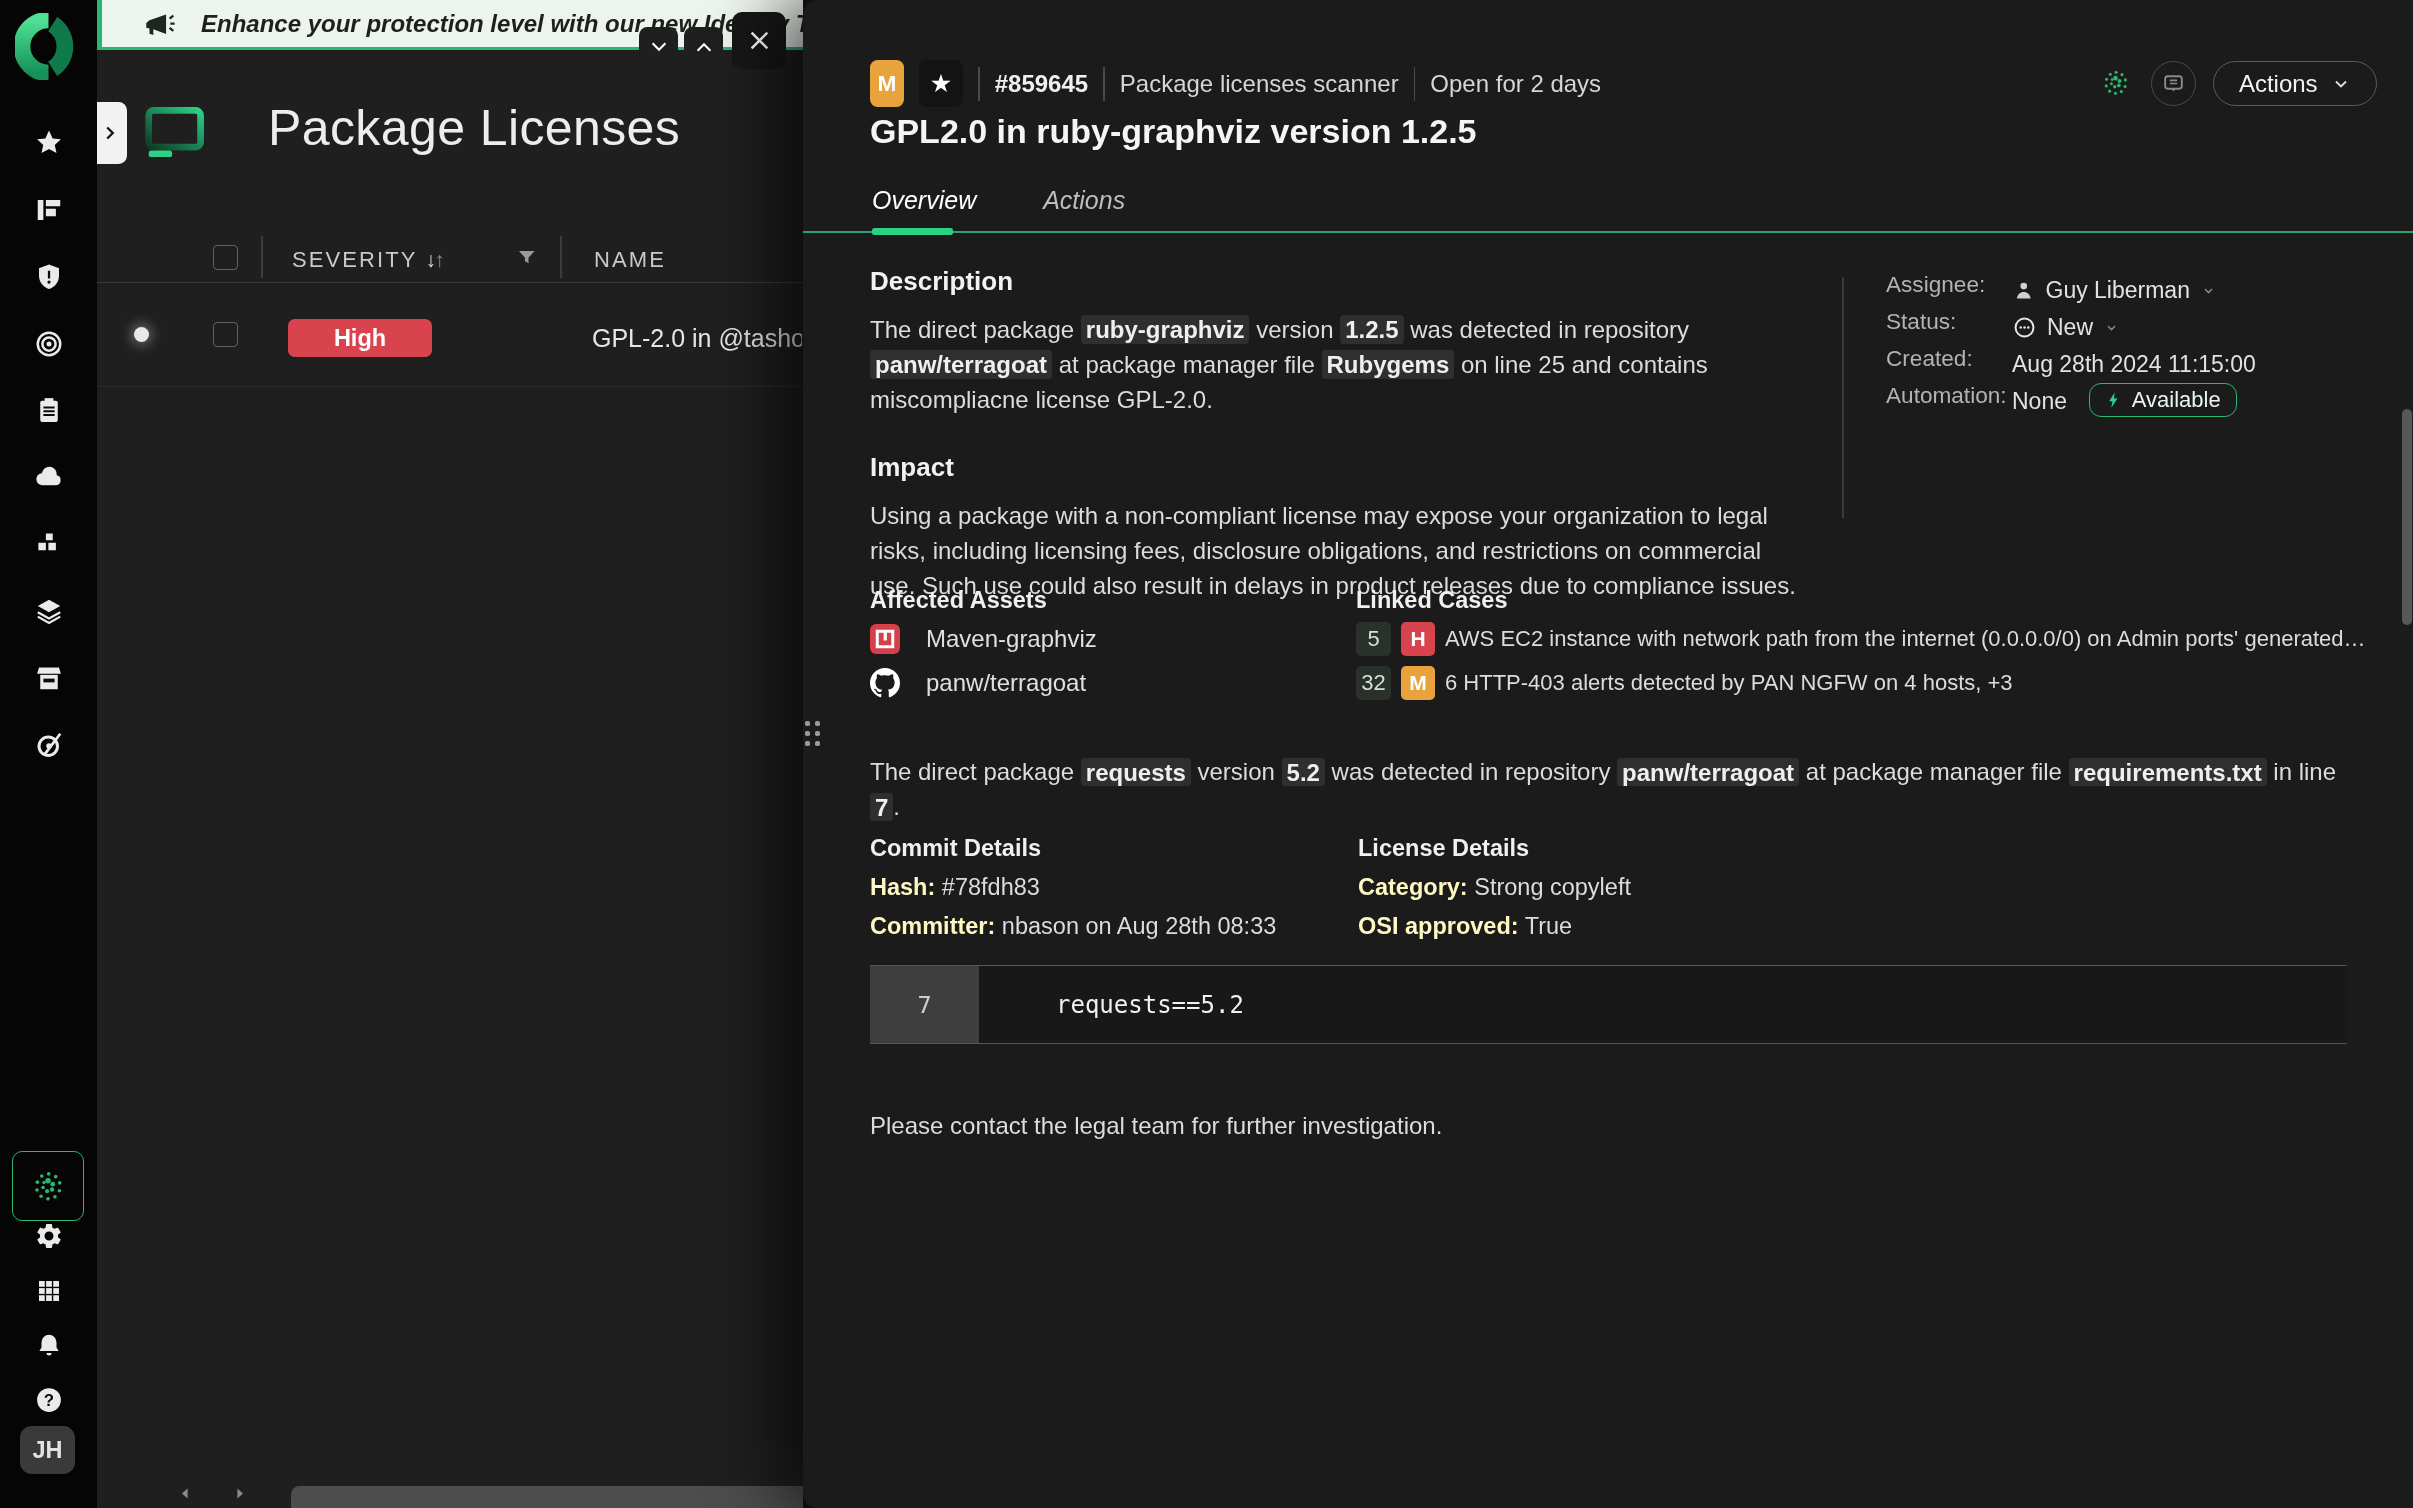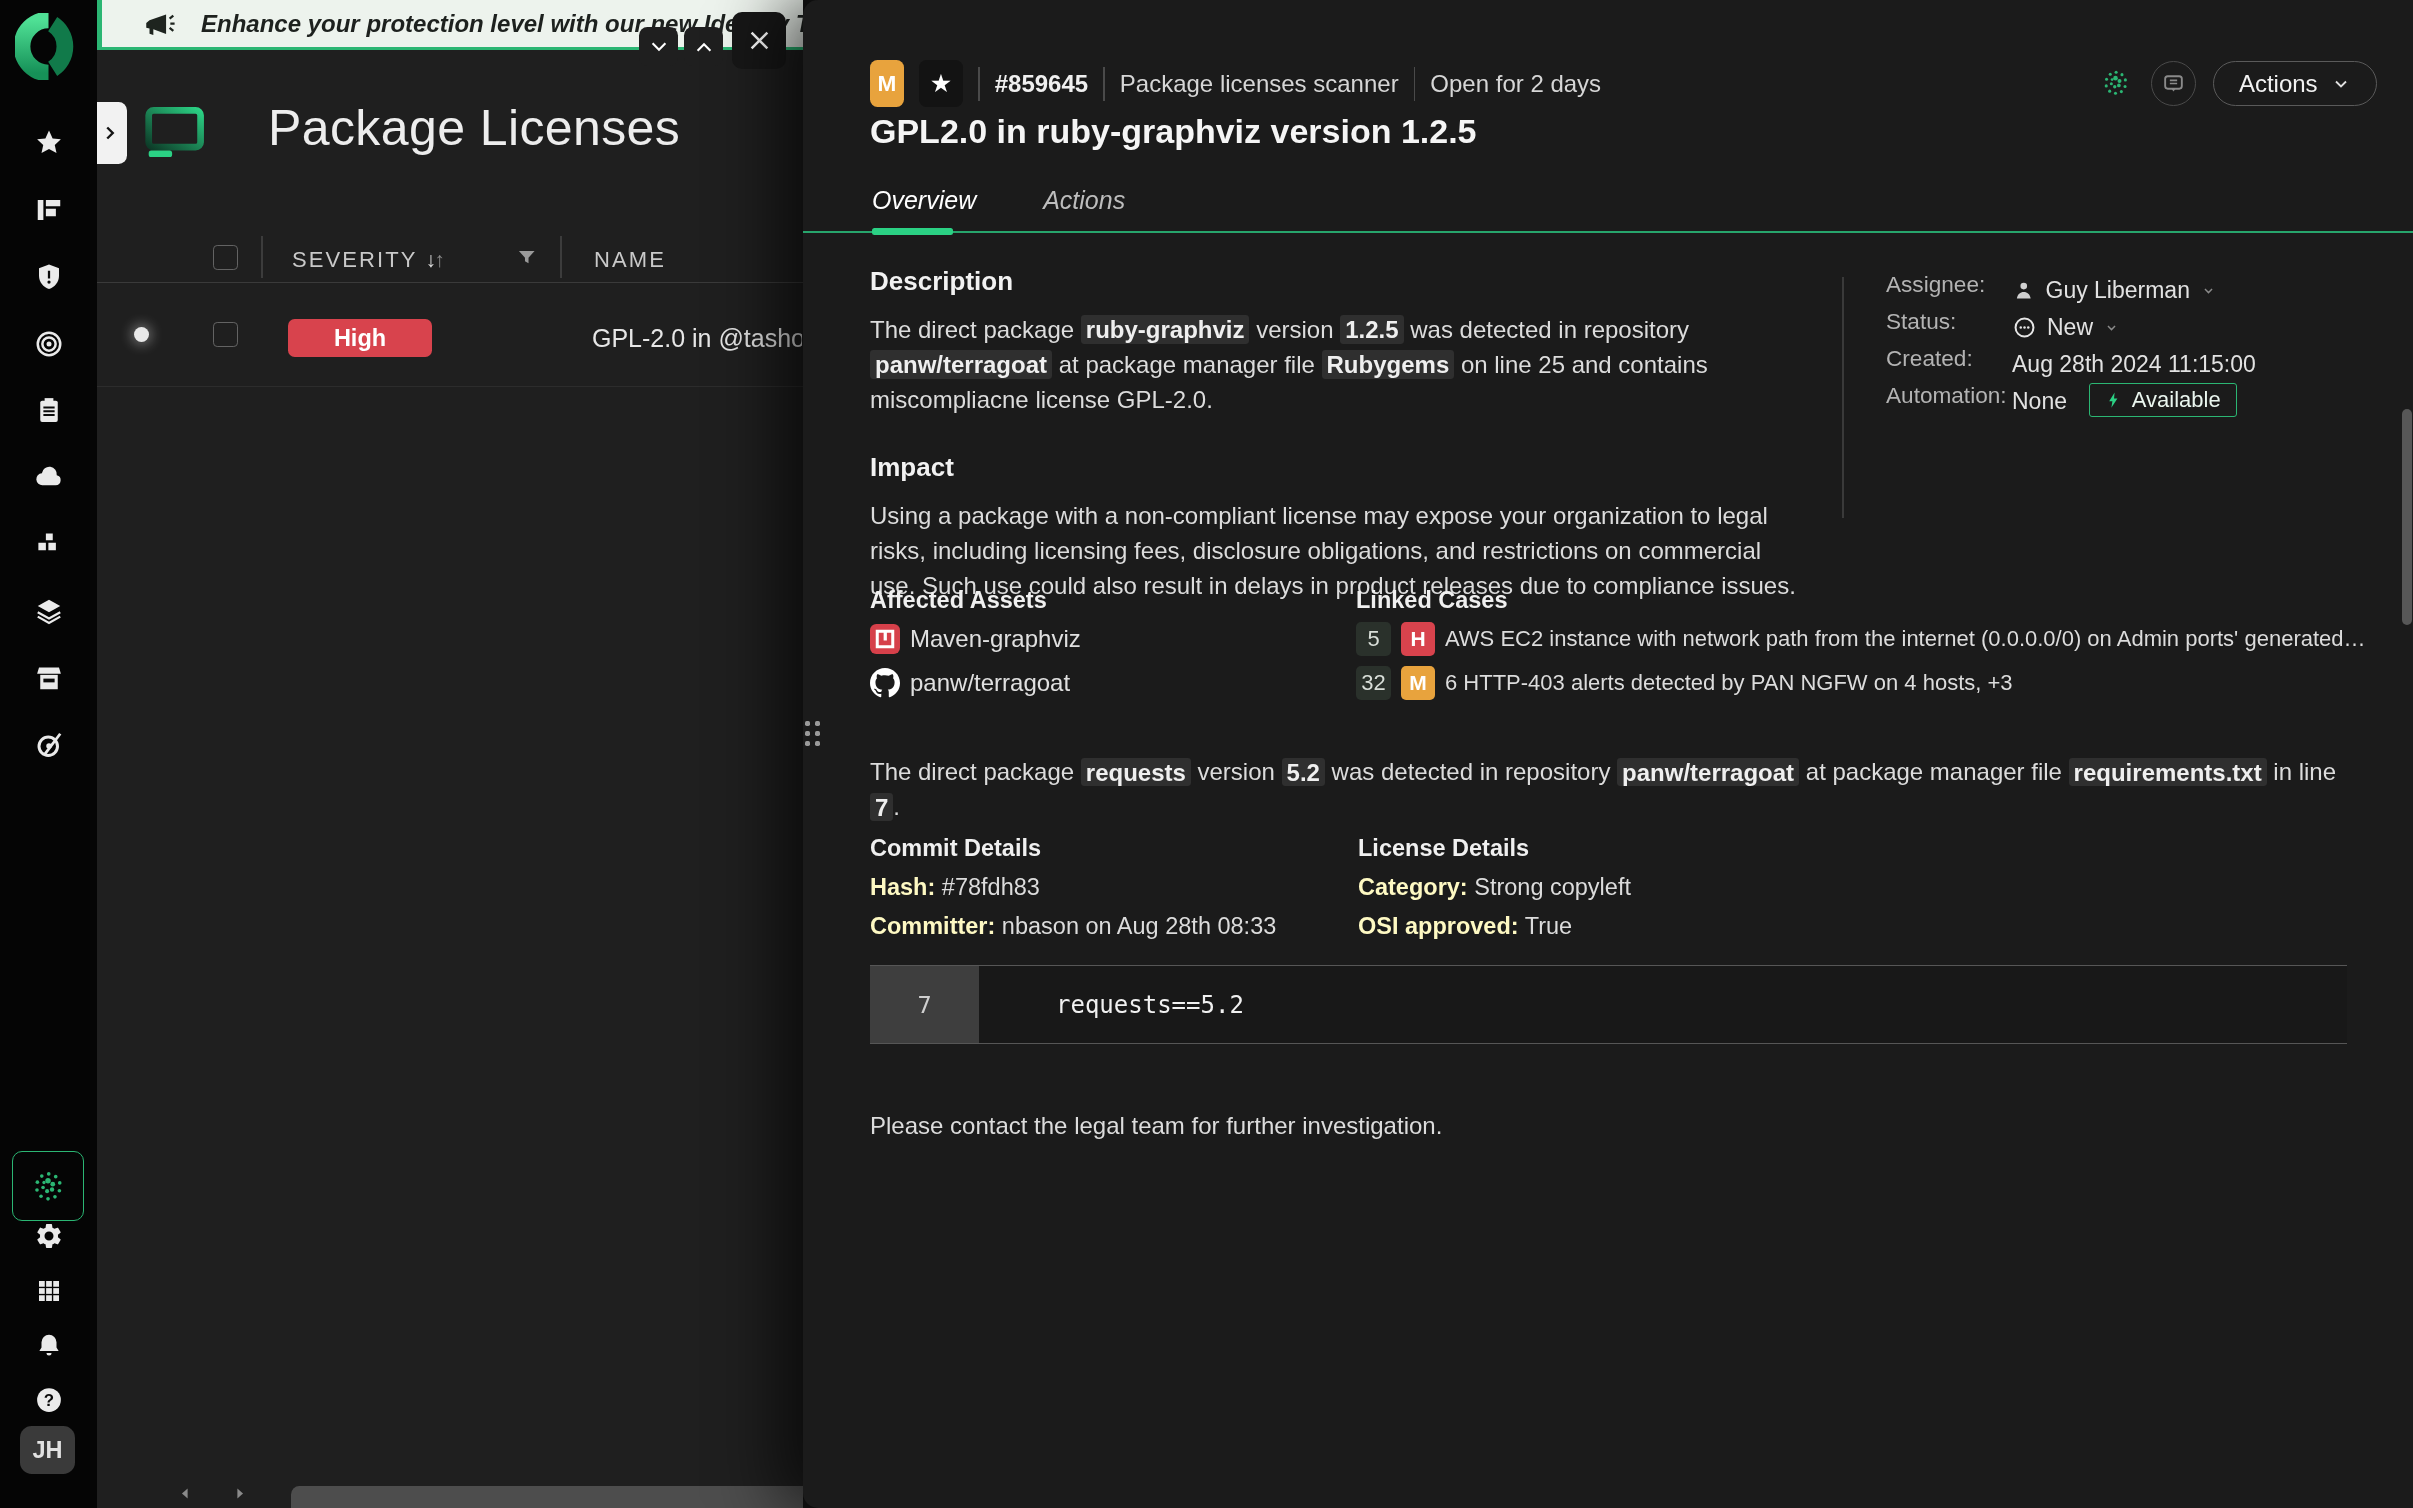--- a/index.html
+++ b/index.html
@@ -66,25 +66,25 @@
   .hl { background:#2f2f2f; font-weight:700; color:#efefef; border-radius:3.4px; padding:0.8px 5px; }
 
   .content-main { position:absolute; left:67px; top:266px; width:937px; }
   .content-main .sec-h2 { margin-bottom:15px; }
   .content-main .body-p { margin-bottom:35px; }
   .meta-div { position:absolute; left:1039px; top:277px; width:1.7px; height:241px; background:#3a3a3a; }
   .meta { position:absolute; left:1083px; top:272px; width:503px; }
   .meta-row { display:flex; height:37px; }
   .meta-label { width:126px; font-size:22.6px; color:#b3b3b3; }
   .meta-val { font-size:23px; color:#e2e2e2; display:flex; align-items:center; gap:10px; }
-  .avail-pill { margin-left:22px; height:34px; padding:0 15px; border:1.7px solid #2bb673; border-radius:3px; display:flex; align-items:center; gap:8.4px; font-size:22px; color:#eaf6ef; }
+  .avail-pill { margin-left:22px; height:34px; padding:0 15px; border:1.7px solid #2bb673; border-radius:12px; display:flex; align-items:center; gap:8.4px; font-size:22px; color:#eaf6ef; }
 
   .assets { position:absolute; left:67px; top:587px; width:469px; }
   .linked { position:absolute; left:553px; top:587px; width:1014px; }
-  .asset-item { display:flex; align-items:center; gap:10px; height:37px; margin-top:6.7px; font-size:24px; color:#e0e0e0; }
+  .asset-item { display:flex; align-items:center; gap:26px; height:37px; margin-top:6.7px; font-size:24px; color:#e0e0e0; }
   .case-item { display:flex; align-items:center; gap:10px; height:39px; margin-top:5px; }
   .cnt-badge { min-width:35px; height:34px; padding:0 5px; background:#2a312b; border-radius:5px; color:#d8ded8; font-size:22px; display:flex; align-items:center; justify-content:center; }
   .sev-badge { width:34px; height:34px; border-radius:5px; color:#fff; font-size:21px; font-weight:700; display:flex; align-items:center; justify-content:center; }
   .sev-h { background:#d8434d; } .sev-m { background:#e8a33d; }
   .case-text { font-size:22px; color:#dcdcdc; white-space:nowrap; overflow:hidden; text-overflow:ellipsis; max-width:922px; }
 
   .grip { position:absolute; left:1.7px; top:721px; width:22px; display:grid; grid-template-columns:5px 5px; gap:5px; }
   .grip i { width:5px; height:5px; border-radius:1.7px; background:#9a9a9a; }
 
   .evidence { position:absolute; left:67px; top:741px; width:1492px; }

